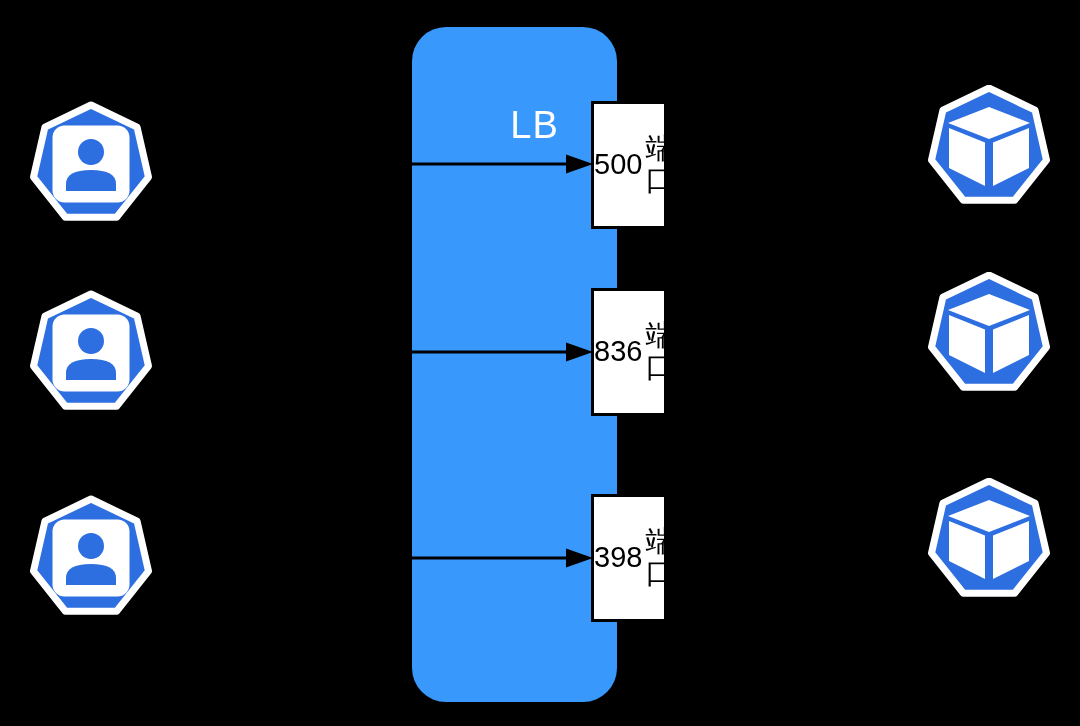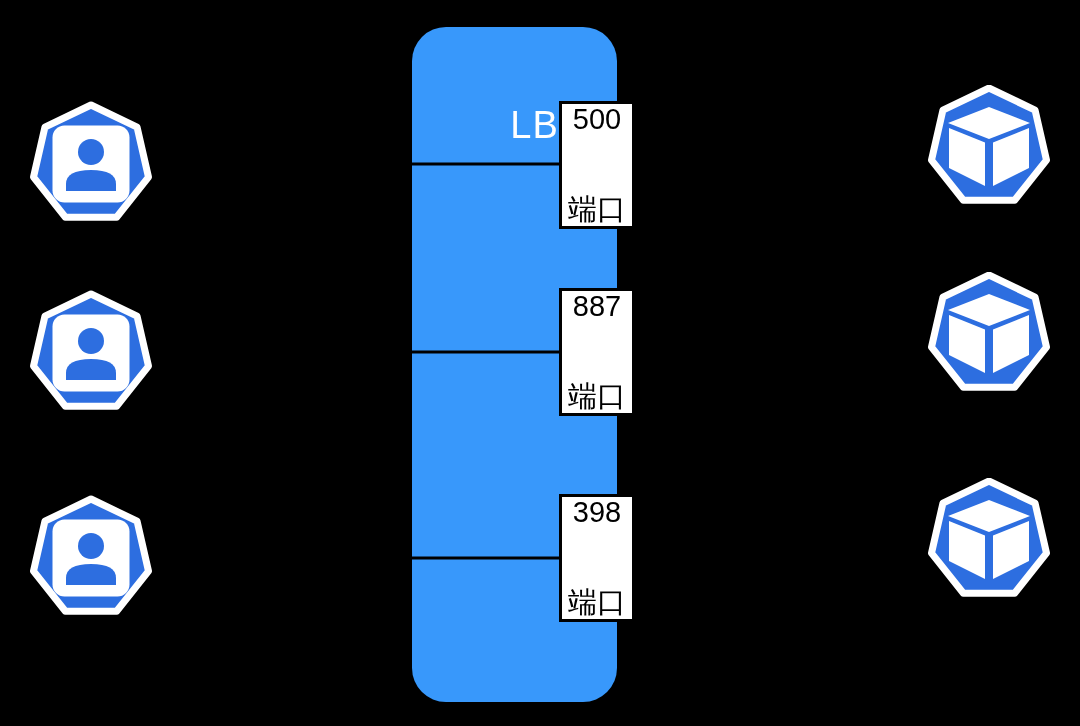--- a/index.html
+++ b/index.html
@@ -41,28 +41,28 @@
     position: absolute;
     left: 153px;
     width: 440px;
     height: 26px;
   }
   .arrow-1 { top: 151px; }
   .arrow-2 { top: 339px; }
   .arrow-3 { top: 545px; }
   .port-box {
     position: absolute;
-    left: 559px;
+    left: 591px;
     width: 76px;
     height: 128px;
     box-sizing: border-box;
     background: #FFFFFF;
     border: 3px solid #000000;
     display: flex;
-    flex-direction: column;
+    flex-direction: row;
     align-items: center;
     justify-content: space-between;
     gap: 3px;
     color: #000000;
     font-size: 29px;
     font-weight: 500;
     line-height: 1.1;
   }
   .port-1 { top: 101px; }
   .port-2 { top: 288px; }
@@ -96,21 +96,21 @@
   <svg class="arrow arrow-3" viewBox="0 0 440 26">
     <line x1="0" y1="13" x2="416" y2="13" stroke="#000000" stroke-width="3.2"></line>
     <polygon points="413,3.5 440,13 413,22.5" fill="#000000"></polygon>
   </svg>
 
   <div class="port-box port-1">
     <span>500</span>
     <span>端口</span>
   </div>
   <div class="port-box port-2">
-    <span>887</span>
+    <span>836</span>
     <span>端口</span>
   </div>
   <div class="port-box port-3">
     <span>398</span>
     <span>端口</span>
   </div>
 
   <svg class="side-icon user-1" width="132" height="128" viewBox="0 0 132 128">
     <polygon points="66,5 112.1,27.2 123.5,77.1 91.6,117.2 40.4,117.2 8.5,77.1 19.9,27.2" fill="#2D6EE0" stroke="#FFFFFF" stroke-width="7" stroke-linejoin="round"></polygon>
     <rect x="27.5" y="25.5" width="77" height="77" rx="12" fill="#FFFFFF"></rect>

